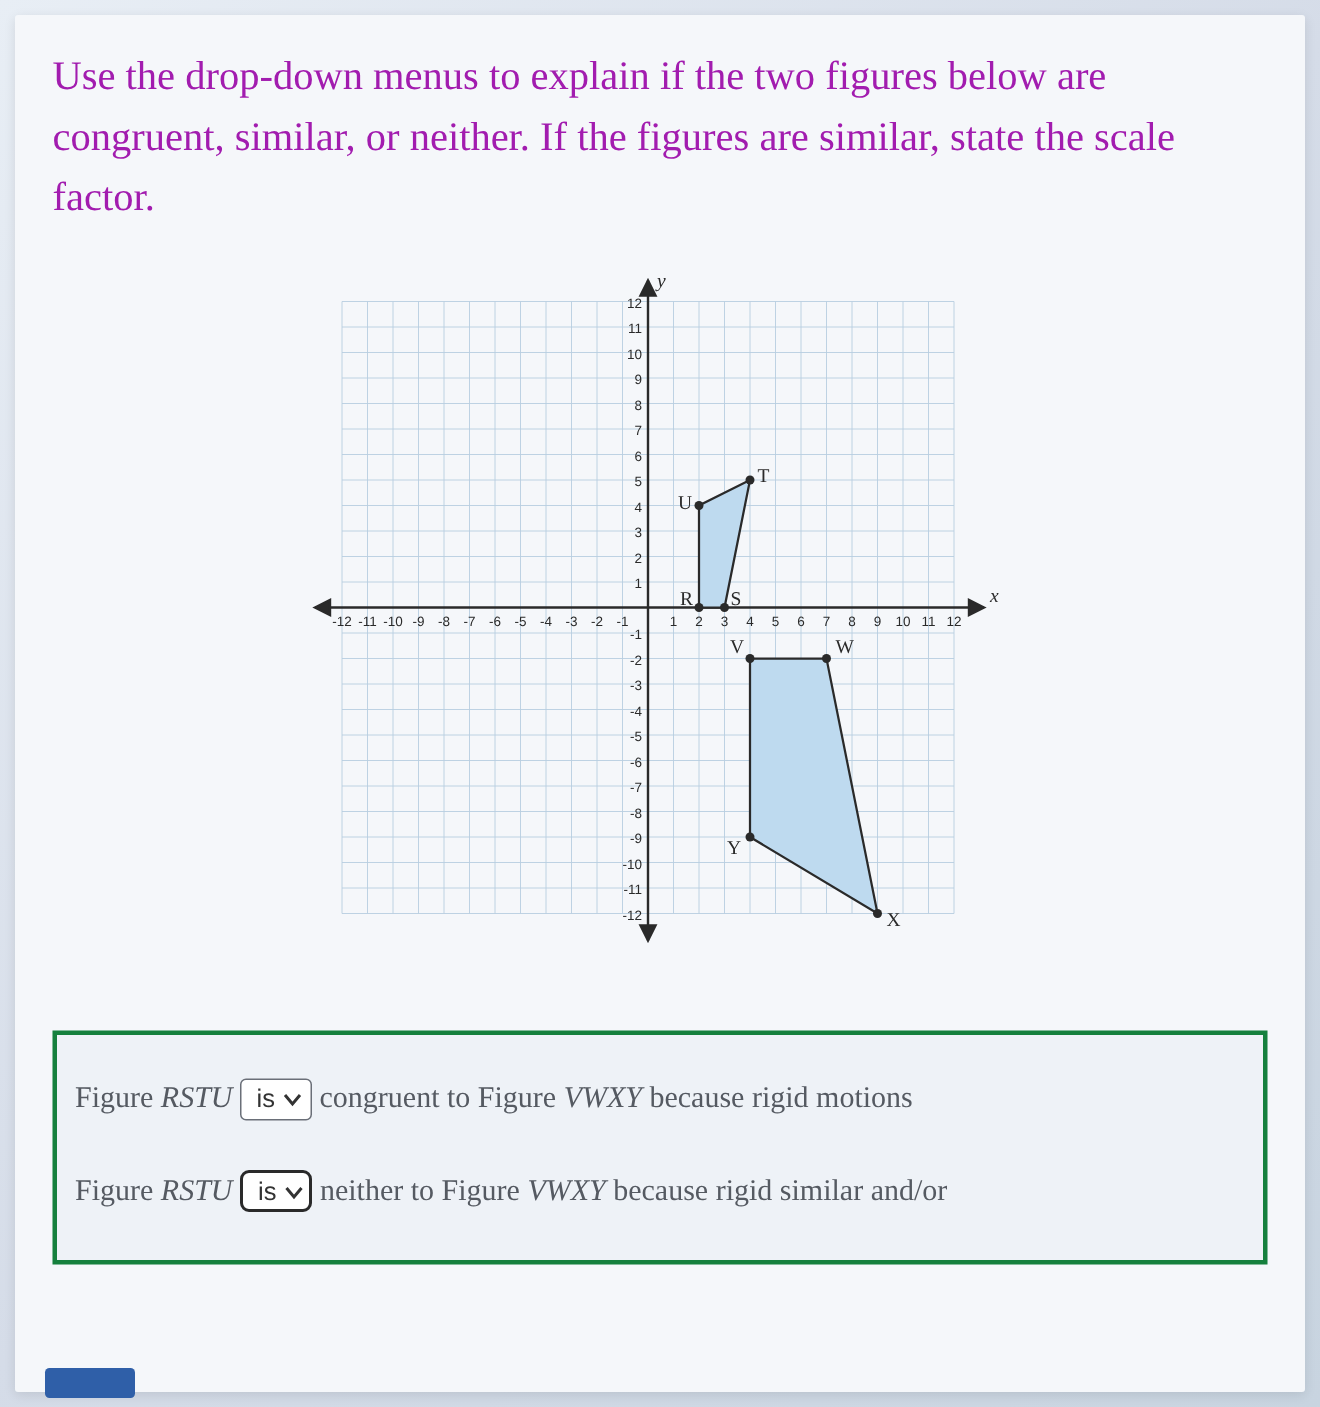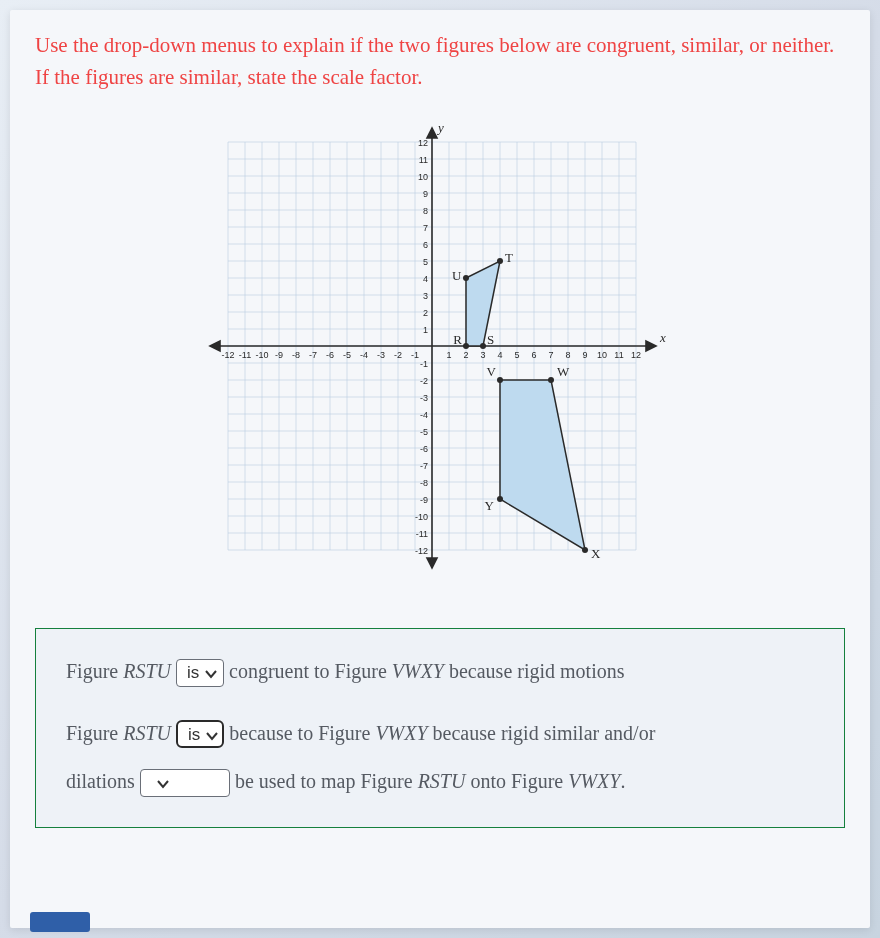--- a/index.html
+++ b/index.html
@@ -13,35 +13,35 @@
   }
   .container {
     background: #f5f7fa;
     margin: 10px;
     padding: 20px 25px;
     border-radius: 2px;
     height: 918px;
     box-shadow: 0 2px 8px rgba(0,0,0,0.1);
   }
   .prompt {
-    font-size: 21px;
-    color: #ef4444;
+    font-size: 27px;
+    color: #a21caf;
     line-height: 1.5;
     margin-bottom: 25px;
   }
   .graph-wrap {
     display: flex;
     justify-content: center;
     margin: 20px 0 40px 0;
   }
   svg.graph { display: block; }
   .answer-box {
-    border: 1px solid #15803d;
+    border: 3px solid #15803d;
     background: #eef2f7;
-    padding: 20px 30px;
+    padding: 20px 12px;
     font-size: 20px;
     color: #555a62;
     line-height: 2.2;
   }
   .answer-box .line { margin-bottom: 4px; }
   .fig { font-style: italic; }
   .dropdown {
     display: inline-block;
     border: 1.5px solid #6a6f78;
     border-radius: 4px;
@@ -236,26 +236,19 @@
               <polyline points="1,2 6,8 11,2" fill="none" stroke="#333" stroke-width="2"></polyline>
             </svg></span></span>
       <span> congruent to Figure </span><span class="fig">VWXY</span><span> because rigid motions</span>
     </div>
 
     <div class="line gap">
       <span>Figure </span><span class="fig">RSTU</span>
       <span class="dropdown highlight"><span>is</span><span class="chev"><svg width="12" height="10">
               <polyline points="1,2 6,8 11,2" fill="none" stroke="#333" stroke-width="2"></polyline>
             </svg></span></span>
-      <span> because to Figure </span><span class="fig">VWXY</span><span> because rigid similar and/or</span>
-    </div>
-    <div class="line">
-      <span>dilations </span>
-      <span class="dropdown" style="min-width:90px"><span></span><span class="chev"><svg width="12" height="10">
-              <polyline points="1,2 6,8 11,2" fill="none" stroke="#333" stroke-width="2"></polyline>
-            </svg></span></span>
-      <span> be used to map Figure </span><span class="fig">RSTU</span><span> onto Figure </span><span class="fig">VWXY</span><span>.</span>
+      <span> neither to Figure </span><span class="fig">VWXY</span><span> because rigid similar and/or</span>
     </div>
 
   </div>
 
 </div>
 <div class="foot-btn"></div>
 
 </body></html>

